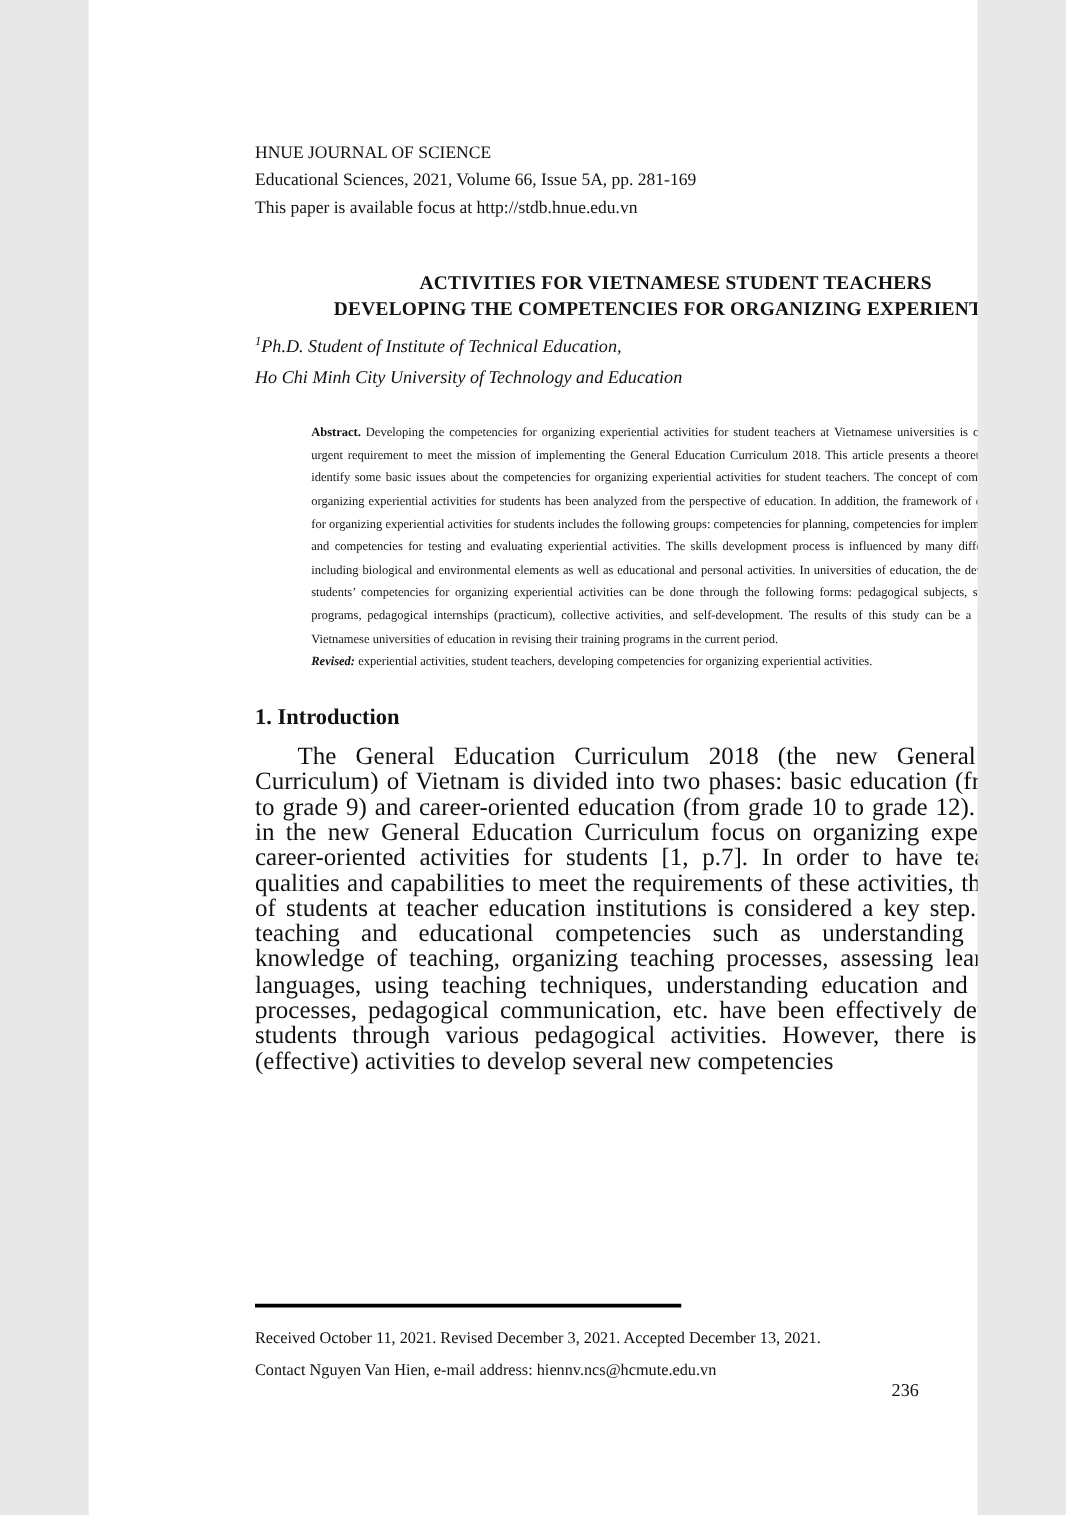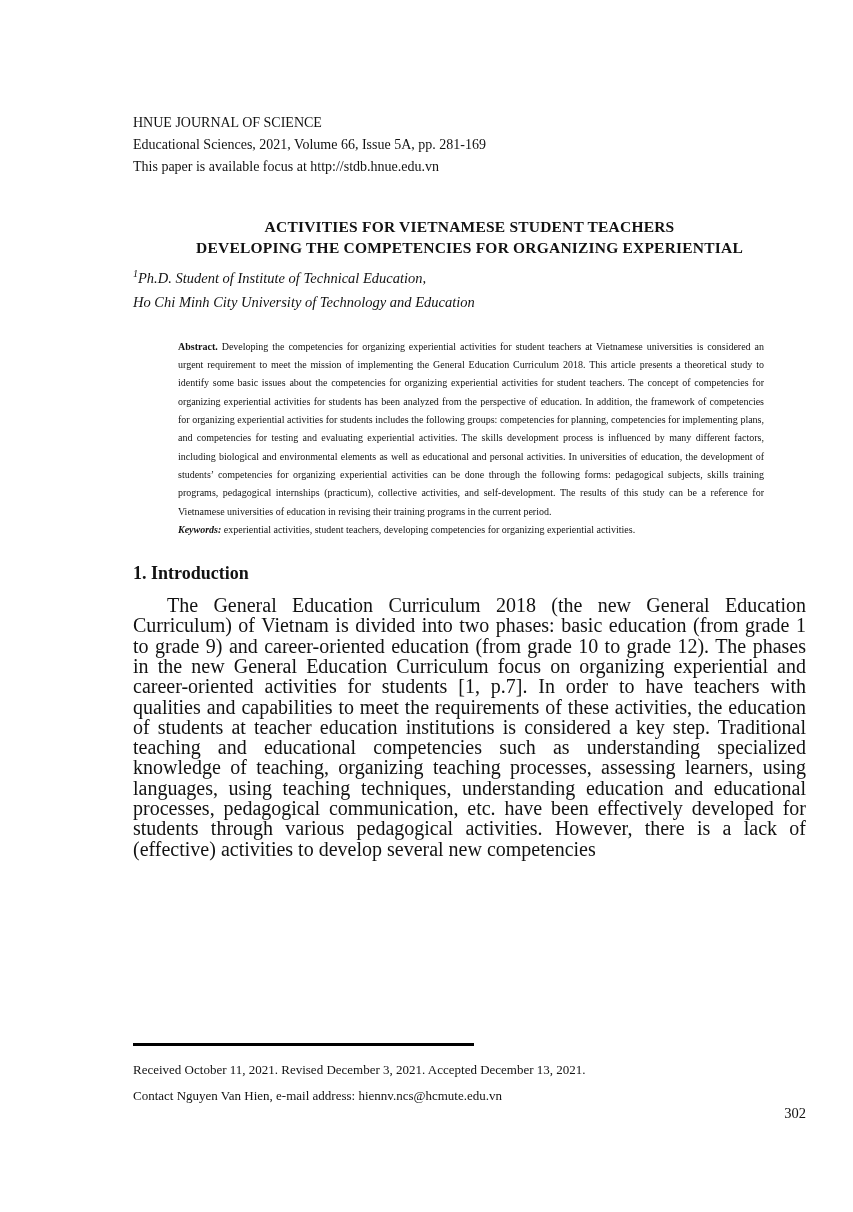--- a/index.html
+++ b/index.html
@@ -1,19 +1,19 @@
 <!DOCTYPE html>
 <html><head>
 <meta charset="utf-8">
 <style>
   * { margin: 0; padding: 0; box-sizing: border-box; }
   html, body { background: #e8e8e8; }
   .page {
     position: relative;
-    width: 853px;
+    width: 711px;
     height: 1212px;
     background: #ffffff;
     margin: 0 auto;
     font-family: "Liberation Serif", "DejaVu Serif", serif;
     color: #121212;
     overflow: hidden;
   }
   .content {
     position: absolute;
     left: 133px;
@@ -117,29 +117,29 @@
     </div>
 
 
     <div class="affiliations">
       <div><sup>1</sup><span>Ph.D. Student of Institute of Technical Education,</span></div>
       <div><span>Ho Chi Minh City University of Technology and Education</span></div>
     </div>
 
     <div class="abstract-block">
       <div><span class="abstract-label">Abstract.</span><span> Developing the competencies for organizing experiential activities for student teachers at Vietnamese universities is considered an urgent requirement to meet the mission of implementing the General Education Curriculum 2018. This article presents a theoretical study to identify some basic issues about the competencies for organizing experiential activities for student teachers. The concept of competencies for organizing experiential activities for students has been analyzed from the perspective of education. In addition, the framework of competencies for organizing experiential activities for students includes the following groups: competencies for planning, competencies for implementing plans, and competencies for testing and evaluating experiential activities. The skills development process is influenced by many different factors, including biological and environmental elements as well as educational and personal activities. In universities of education, the development of students’ competencies for organizing experiential activities can be done through the following forms: pedagogical subjects, skills training programs, pedagogical internships (practicum), collective activities, and self-development. The results of this study can be a reference for Vietnamese universities of education in revising their training programs in the current period.</span></div>
-      <div><span class="keywords-label">Keywords:</span><span> experiential activities, student teachers, developing competencies for organizing experiential activities.</span></div>
+      <div><span class="keywords-label">Revised:</span><span> experiential activities, student teachers, developing competencies for organizing experiential activities.</span></div>
     </div>
 
     <div class="section-heading">1. Introduction</div>
 
     <div class="body-paragraph">The General Education Curriculum 2018 (the new General Education Curriculum) of Vietnam is divided into two phases: basic education (from grade 1 to grade 9) and career-oriented education (from grade 10 to grade 12). The phases in the new General Education Curriculum focus on organizing experiential and career-oriented activities for students [1, p.7]. In order to have teachers with qualities and capabilities to meet the requirements of these activities, the education of students at teacher education institutions is considered a key step. Traditional teaching and educational competencies such as understanding specialized knowledge of teaching, organizing teaching processes, assessing learners, using languages, using teaching techniques, understanding education and educational processes, pedagogical communication, etc. have been effectively developed for students through various pedagogical activities. However, there is a lack of (effective) activities to develop several new competencies</div>
 
   </div>
 
   <div class="footnote">
     <div class="footnote-rule"></div>
     <div class="footnote-line1">Received October 11, 2021. Revised December 3, 2021. Accepted December 13, 2021.</div>
     <div class="footnote-line2">Contact Nguyen Van Hien, e-mail address: hiennv.ncs@hcmute.edu.vn</div>
   </div>
 
-  <div class="page-number">302</div>
+  <div class="page-number">236</div>
 </div>
 
 </body></html>

